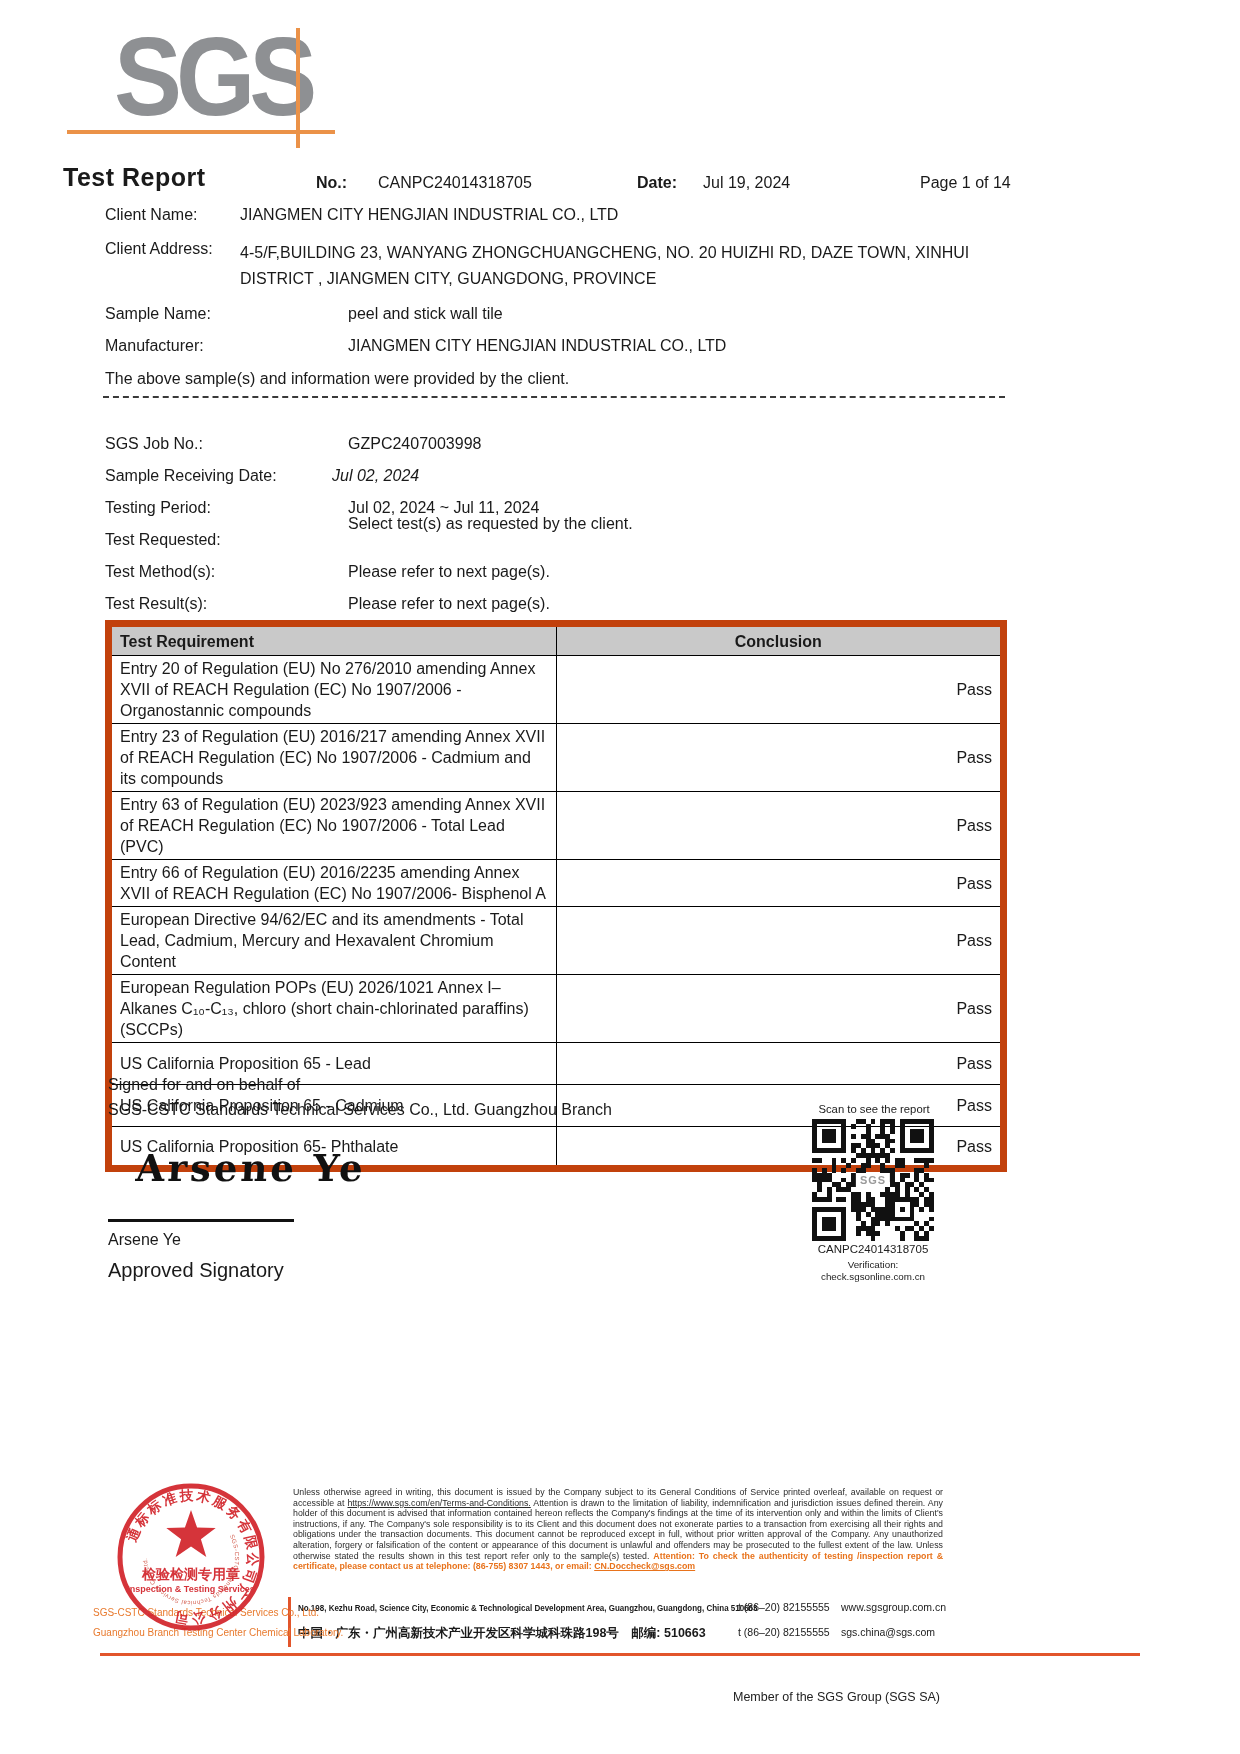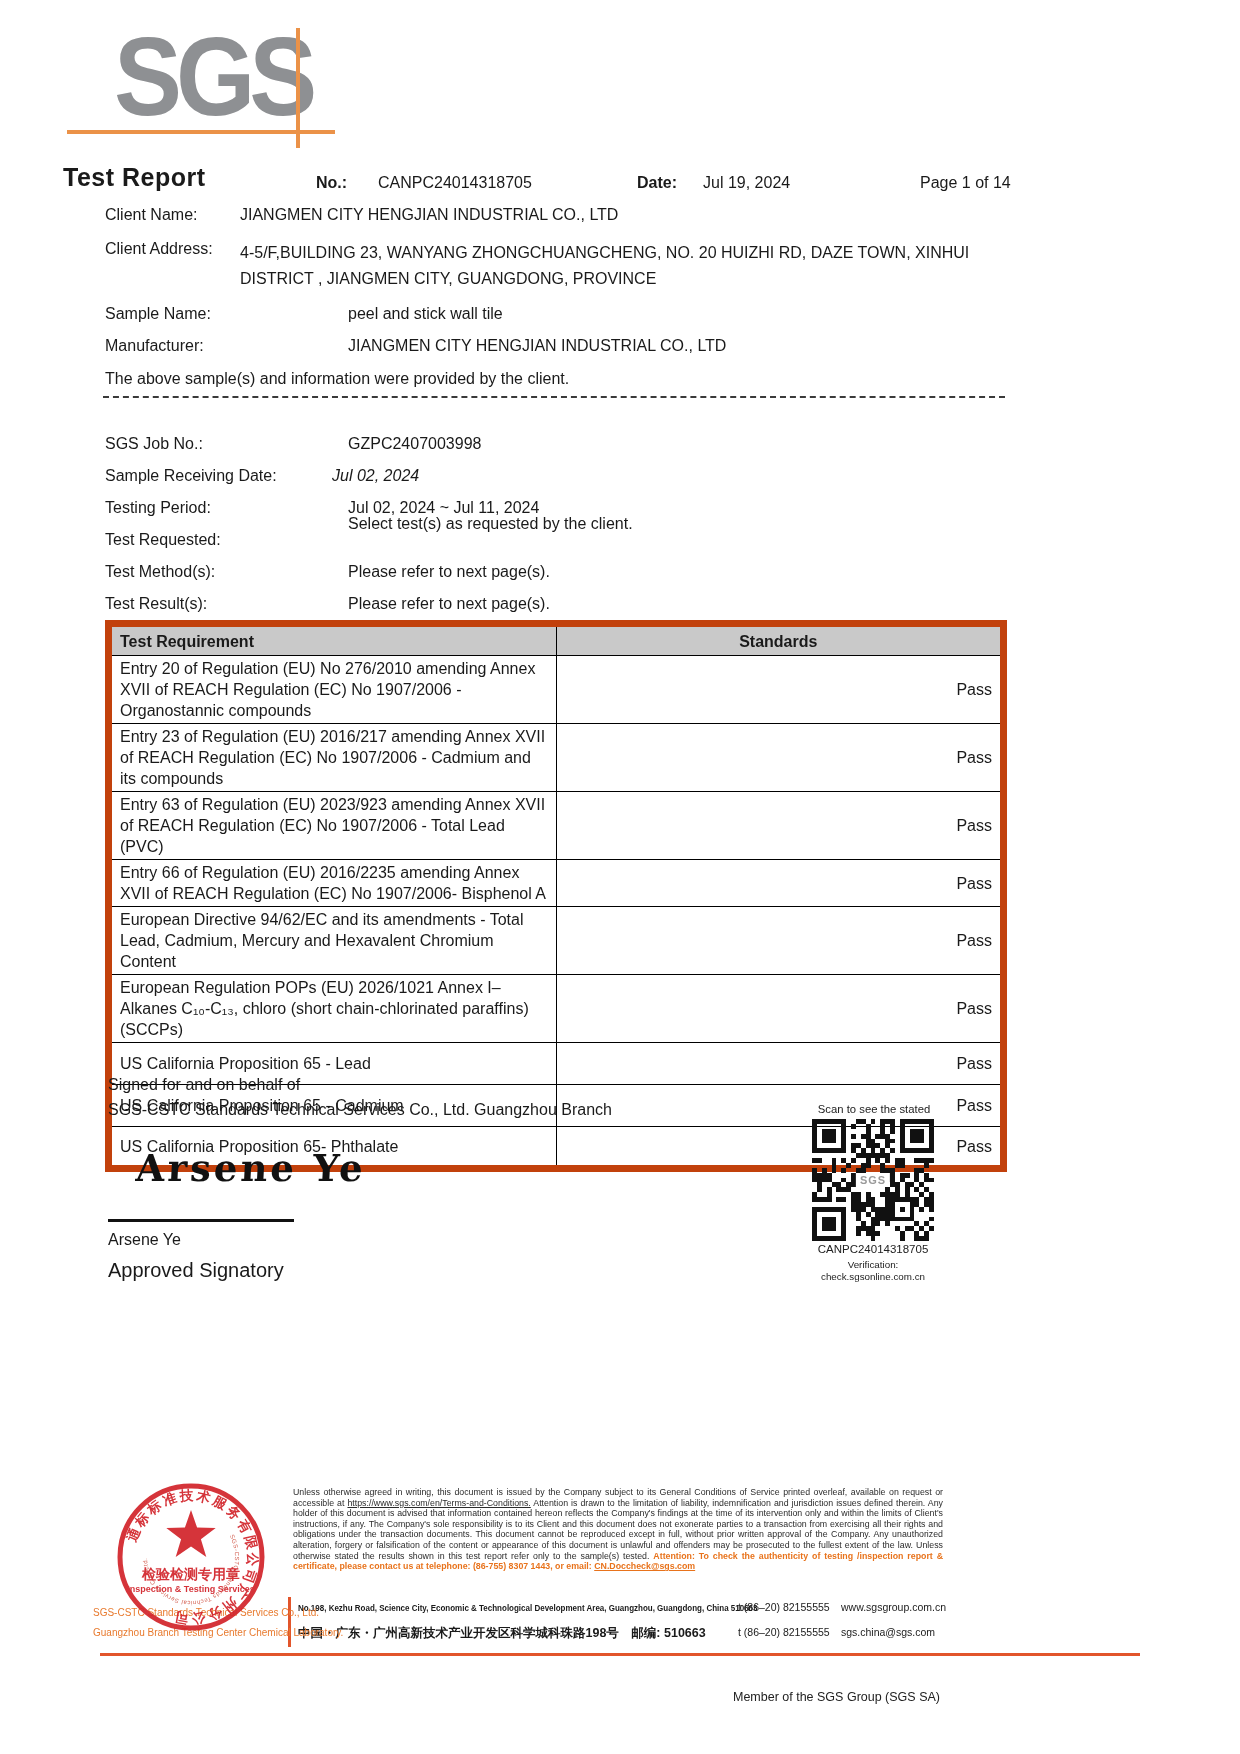--- a/index.html
+++ b/index.html
@@ -124,21 +124,21 @@
   <span class="abs val" style="left:348px;top:503px;margin-top:12px;">Select test(s) as requested by the client.</span>
   <span class="abs lbl" style="left:105px;top:563px;">Test Method(s):</span>
   <span class="abs val" style="left:348px;top:563px;">Please refer to next page(s).</span>
   <span class="abs lbl" style="left:105px;top:595px;">Test Result(s):</span>
   <span class="abs val" style="left:348px;top:595px;">Please refer to next page(s).</span>
 
   <table class="req">
     <thead>
       <tr>
         <th class="th-req">Test Requirement</th>
-        <th class="th-con">Standards</th>
+        <th class="th-con">Conclusion</th>
       </tr>
     </thead>
     <tbody>
       <tr class="r2">
         <td class="c-req">Entry 20 of Regulation (EU) No 276/2010 amending Annex XVII of REACH Regulation (EC) No 1907/2006 - Organostannic compounds</td>
         <td class="c-con">Pass</td>
       </tr>
       <tr class="r2">
         <td class="c-req">Entry 23 of Regulation (EU) 2016/217 amending Annex XVII of REACH Regulation (EC) No 1907/2006 - Cadmium and its compounds</td>
         <td class="c-con">Pass</td>
@@ -176,21 +176,21 @@
 
   <div class="signed">
     <div>Signed for and on behalf of</div>
     <div>SGS-CSTC Standards Technical Services Co., Ltd. Guangzhou Branch</div>
   </div>
   <div class="handwriting">Arsene Ye</div>
   <div class="sig-line"></div>
   <div class="sig-name">Arsene Ye</div>
   <div class="sig-role">Approved Signatory</div>
 
-  <div class="qr-scan">Scan to see the stated</div>
+  <div class="qr-scan">Scan to see the report</div>
   <div class="qr-wrap">
     <svg id="qr-svg" viewBox="0 0 25 25" fill="#111" shape-rendering="crispEdges">
         <rect x="0" y="0" width="1" height="1"></rect>
         <rect x="1" y="0" width="1" height="1"></rect>
         <rect x="2" y="0" width="1" height="1"></rect>
         <rect x="3" y="0" width="1" height="1"></rect>
         <rect x="4" y="0" width="1" height="1"></rect>
         <rect x="5" y="0" width="1" height="1"></rect>
         <rect x="6" y="0" width="1" height="1"></rect>
         <rect x="9" y="0" width="1" height="1"></rect>

